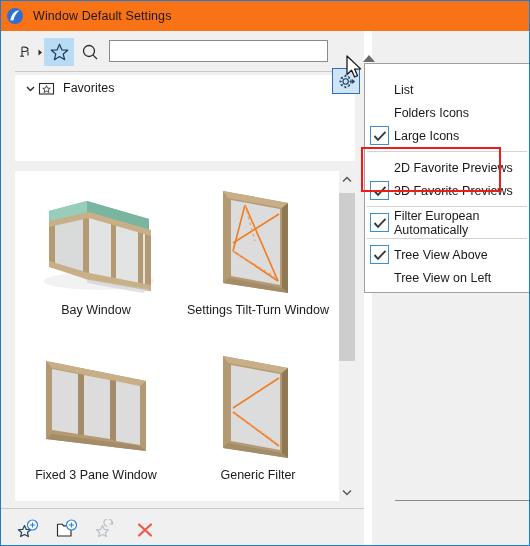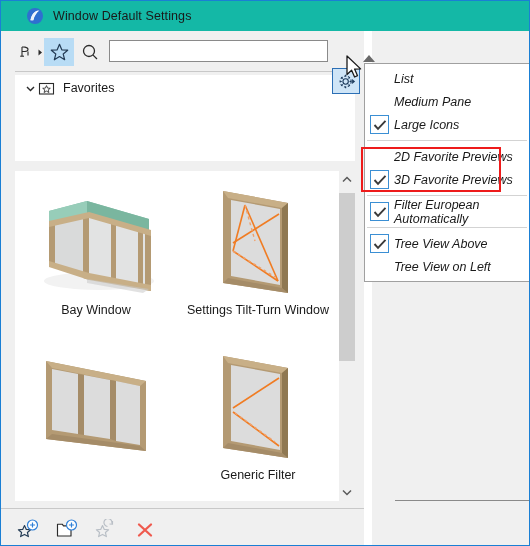--- a/index.html
+++ b/index.html
@@ -20,25 +20,25 @@
     box-sizing: border-box;
     border: 1px solid #1a7fd4;
   }
 
   
   .titlebar {
     position: absolute;
     left: 0; top: 0;
     width: 528px;
     height: 30px;
-    background: #14b8a6;
+    background: #f97316;
     display: flex;
     align-items: center;
     box-sizing: border-box;
-    padding-left: 25px;
+    padding-left: 5px;
   }
   .app-icon {
     width: 18px; height: 18px;
     margin-right: 9px;
     flex: 0 0 auto;
   }
   .title-text {
     font-size: 12.5px;
     color: #1a1a1a;
     letter-spacing: 0.1px;
@@ -255,22 +255,21 @@
 
   
   .menu {
     position: absolute;
     left: 363px; top: 32px;
     width: 166px;
     background: #ffffff;
     border: 1px solid #a0a0a0;
     box-sizing: border-box;
     z-index: 50;
-    padding: 3px 0 3px 0;
-    font-style: italic;
+    padding: 14px 0 3px 0;
   }
   .menu-item {
     position: relative;
     height: 23px;
     display: flex;
     align-items: center;
     font-size: 12.5px;
     color: #1a1a1a;
     padding-left: 29px;
   }
@@ -461,20 +460,21 @@
                 <polygon points="25,93 125,105 119,100 31,88" fill="#a58c68"></polygon>
                 <polygon points="31,23 57,28 57,88 31,84" fill="#dcdcdc"></polygon>
                 <polygon points="63,29 89,34 89,93 63,89" fill="#dcdcdc"></polygon>
                 <polygon points="95,35 119,40 119,99 95,95" fill="#dcdcdc"></polygon>
                 <g fill="#a58c68">
                   <polygon points="57,28 63,29 63,89 57,88"></polygon>
                   <polygon points="89,34 95,35 95,95 89,93"></polygon>
                 </g>
               </svg>
             </div>
+            <div class="thumb-label">Fixed 3 Pane Window</div>
           </div>
 
           <div class="thumb-cell">
             <div class="thumb-img">
               <svg width="150" height="118" viewBox="0 0 150 118">
                 <polygon points="40,10 105,22 105,112 40,102" fill="#b49a73"></polygon>
                 <polygon points="40,10 105,22 99,27 45,17" fill="#c8af87"></polygon>
                 <polygon points="40,102 105,112 99,107 45,97" fill="#a58c68"></polygon>
                 <polygon points="99,27 99,107 105,112 105,22" fill="#8f7852"></polygon>
                 <polygon points="48,19 97,28 97,104 48,95" fill="#dcdcdc"></polygon>
@@ -540,21 +540,21 @@
 
     <div class="menu-tail"></div>
 
     <div class="menu">
 
       <div class="menu-item">
         <span>List</span>
       </div>
 
       <div class="menu-item">
-        <span>Medium Pane</span>
+        <span>Folders Icons</span>
       </div>
 
       <div class="menu-item">
         <span class="menu-check">
           <svg width="14" height="12" viewBox="0 0 14 12">
               <path d="M1.5 6 L5 9.8 L12.5 1.8" fill="none" stroke="#3a3a3a" stroke-width="1.9"></path>
             </svg>
         </span>
         <span>Large Icons</span>
       </div>

